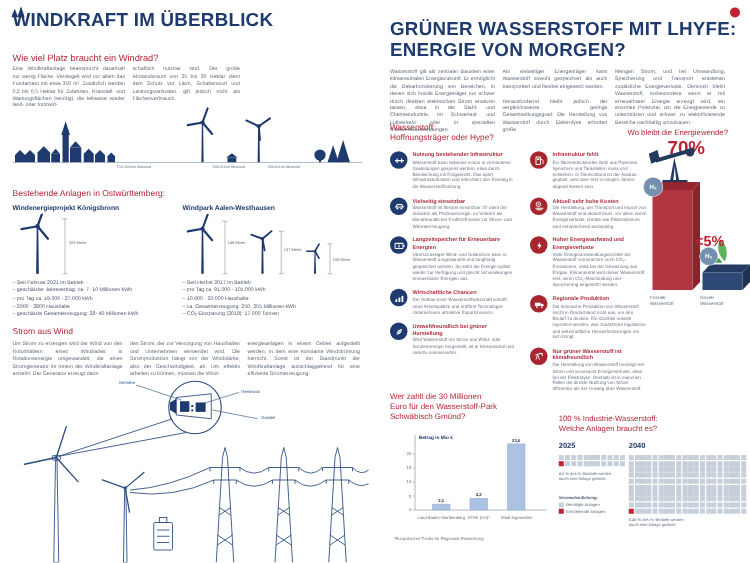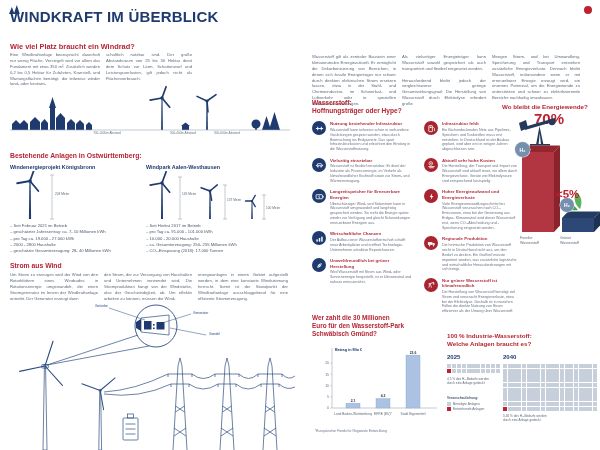--- a/index.html
+++ b/index.html
@@ -1,20 +1,20 @@
 <!DOCTYPE html>
 <html><head>
 <meta charset="utf-8">
 <style>
   html,body{margin:0;padding:0}
   body{width:600px;height:450px;position:relative;background:#fff;overflow:hidden;
        font-family:"Liberation Sans",sans-serif;color:#333}
   .abs{position:absolute}
   .t-main{font-size:15px;font-weight:800;color:#1e3a6e;letter-spacing:.2px;line-height:1.12}
-  .h-red{color:#b52533;font-weight:700}
+  .h-red{color:#b52533;font-weight:400}
   .sub-h{font-size:7.4px}
   .sec-h{font-size:6.8px}
   .body-txt{font-size:4.2px;line-height:1.4;color:#5f6b7a;text-align:justify}
   .pre{white-space:pre-line}
   .fact{font-size:4.2px;line-height:1.5;color:#4d5a6b}
   .park-name{font-size:5.4px;font-weight:700;color:#1e3a6e}
   .meas{font-size:3.2px;color:#5f6b7a}
   .dist{font-size:3.1px;color:#6a7585;text-align:center}
   .diag-lbl{font-size:3.4px;color:#2c4d80}
   .pcitem{display:flex;gap:4px;margin-bottom:5.5px}
@@ -249,20 +249,22 @@
     <rect x="148" y="25.5" width="1.6" height="1.6"></rect>
   </g>
 </svg>
 <div class="abs diag-lbl" style="left:80px;top:304px;width:28px;text-align:right">Getriebe</div>
 <div class="abs diag-lbl" style="left:193px;top:311px">Generator</div>
 <div class="abs diag-lbl" style="left:209px;top:332px">Gondel</div>
 
 <div class="abs" style="left:584px;top:6px;width:8px;height:8px;border-radius:50%;background:#c0202f"></div>
 
 <div class="abs t-main" style="left:312px;top:16px;width:285px">
+  <div>GRÜNER WASSERSTOFF MIT LHYFE:</div>
+  <div>ENERGIE VON MORGEN?</div>
 </div>
 
 <div class="abs body-txt pre" style="left:312px;top:54px;width:84px">Wasserstoff gilt als zentraler Baustein einer klimaneutralen Energiezukunft. Er ermöglicht die Dekarbonisierung von Bereichen, in denen sich fossile Energieträger nur schwer durch direkten elektrischen Strom ersetzen lassen, etwa in der Stahl- und Chemieindustrie, im Schwerlast- und Luftverkehr oder in speziellen Kraftwerksanwendungen.</div>
 <div class="abs body-txt pre" style="left:402px;top:54px;width:84px">Als vielseitiger Energieträger kann Wasserstoff sowohl gespeichert als auch transportiert und flexibel eingesetzt werden.
 
 Herausfordernd bleibt jedoch der vergleichsweise geringe Gesamtwirkungsgrad: Die Herstellung von Wasserstoff durch Elektrolyse erfordert große</div>
 <div class="abs body-txt pre" style="left:492px;top:54px;width:88px">Mengen Strom, und bei Umwandlung, Speicherung und Transport entstehen zusätzliche Energieverluste. Dennoch bleibt Wasserstoff, insbesondere wenn er mit erneuerbarer Energie erzeugt wird, ein enormes Potenzial, um die Energiewende zu unterstützen und schwer zu elektrifizierende Bereiche nachhaltig umzubauen.</div>
 
 <div class="abs h-red" style="left:312px;top:99px;font-size:6.6px;line-height:1.22">
   <div>Wasserstoff:</div>

